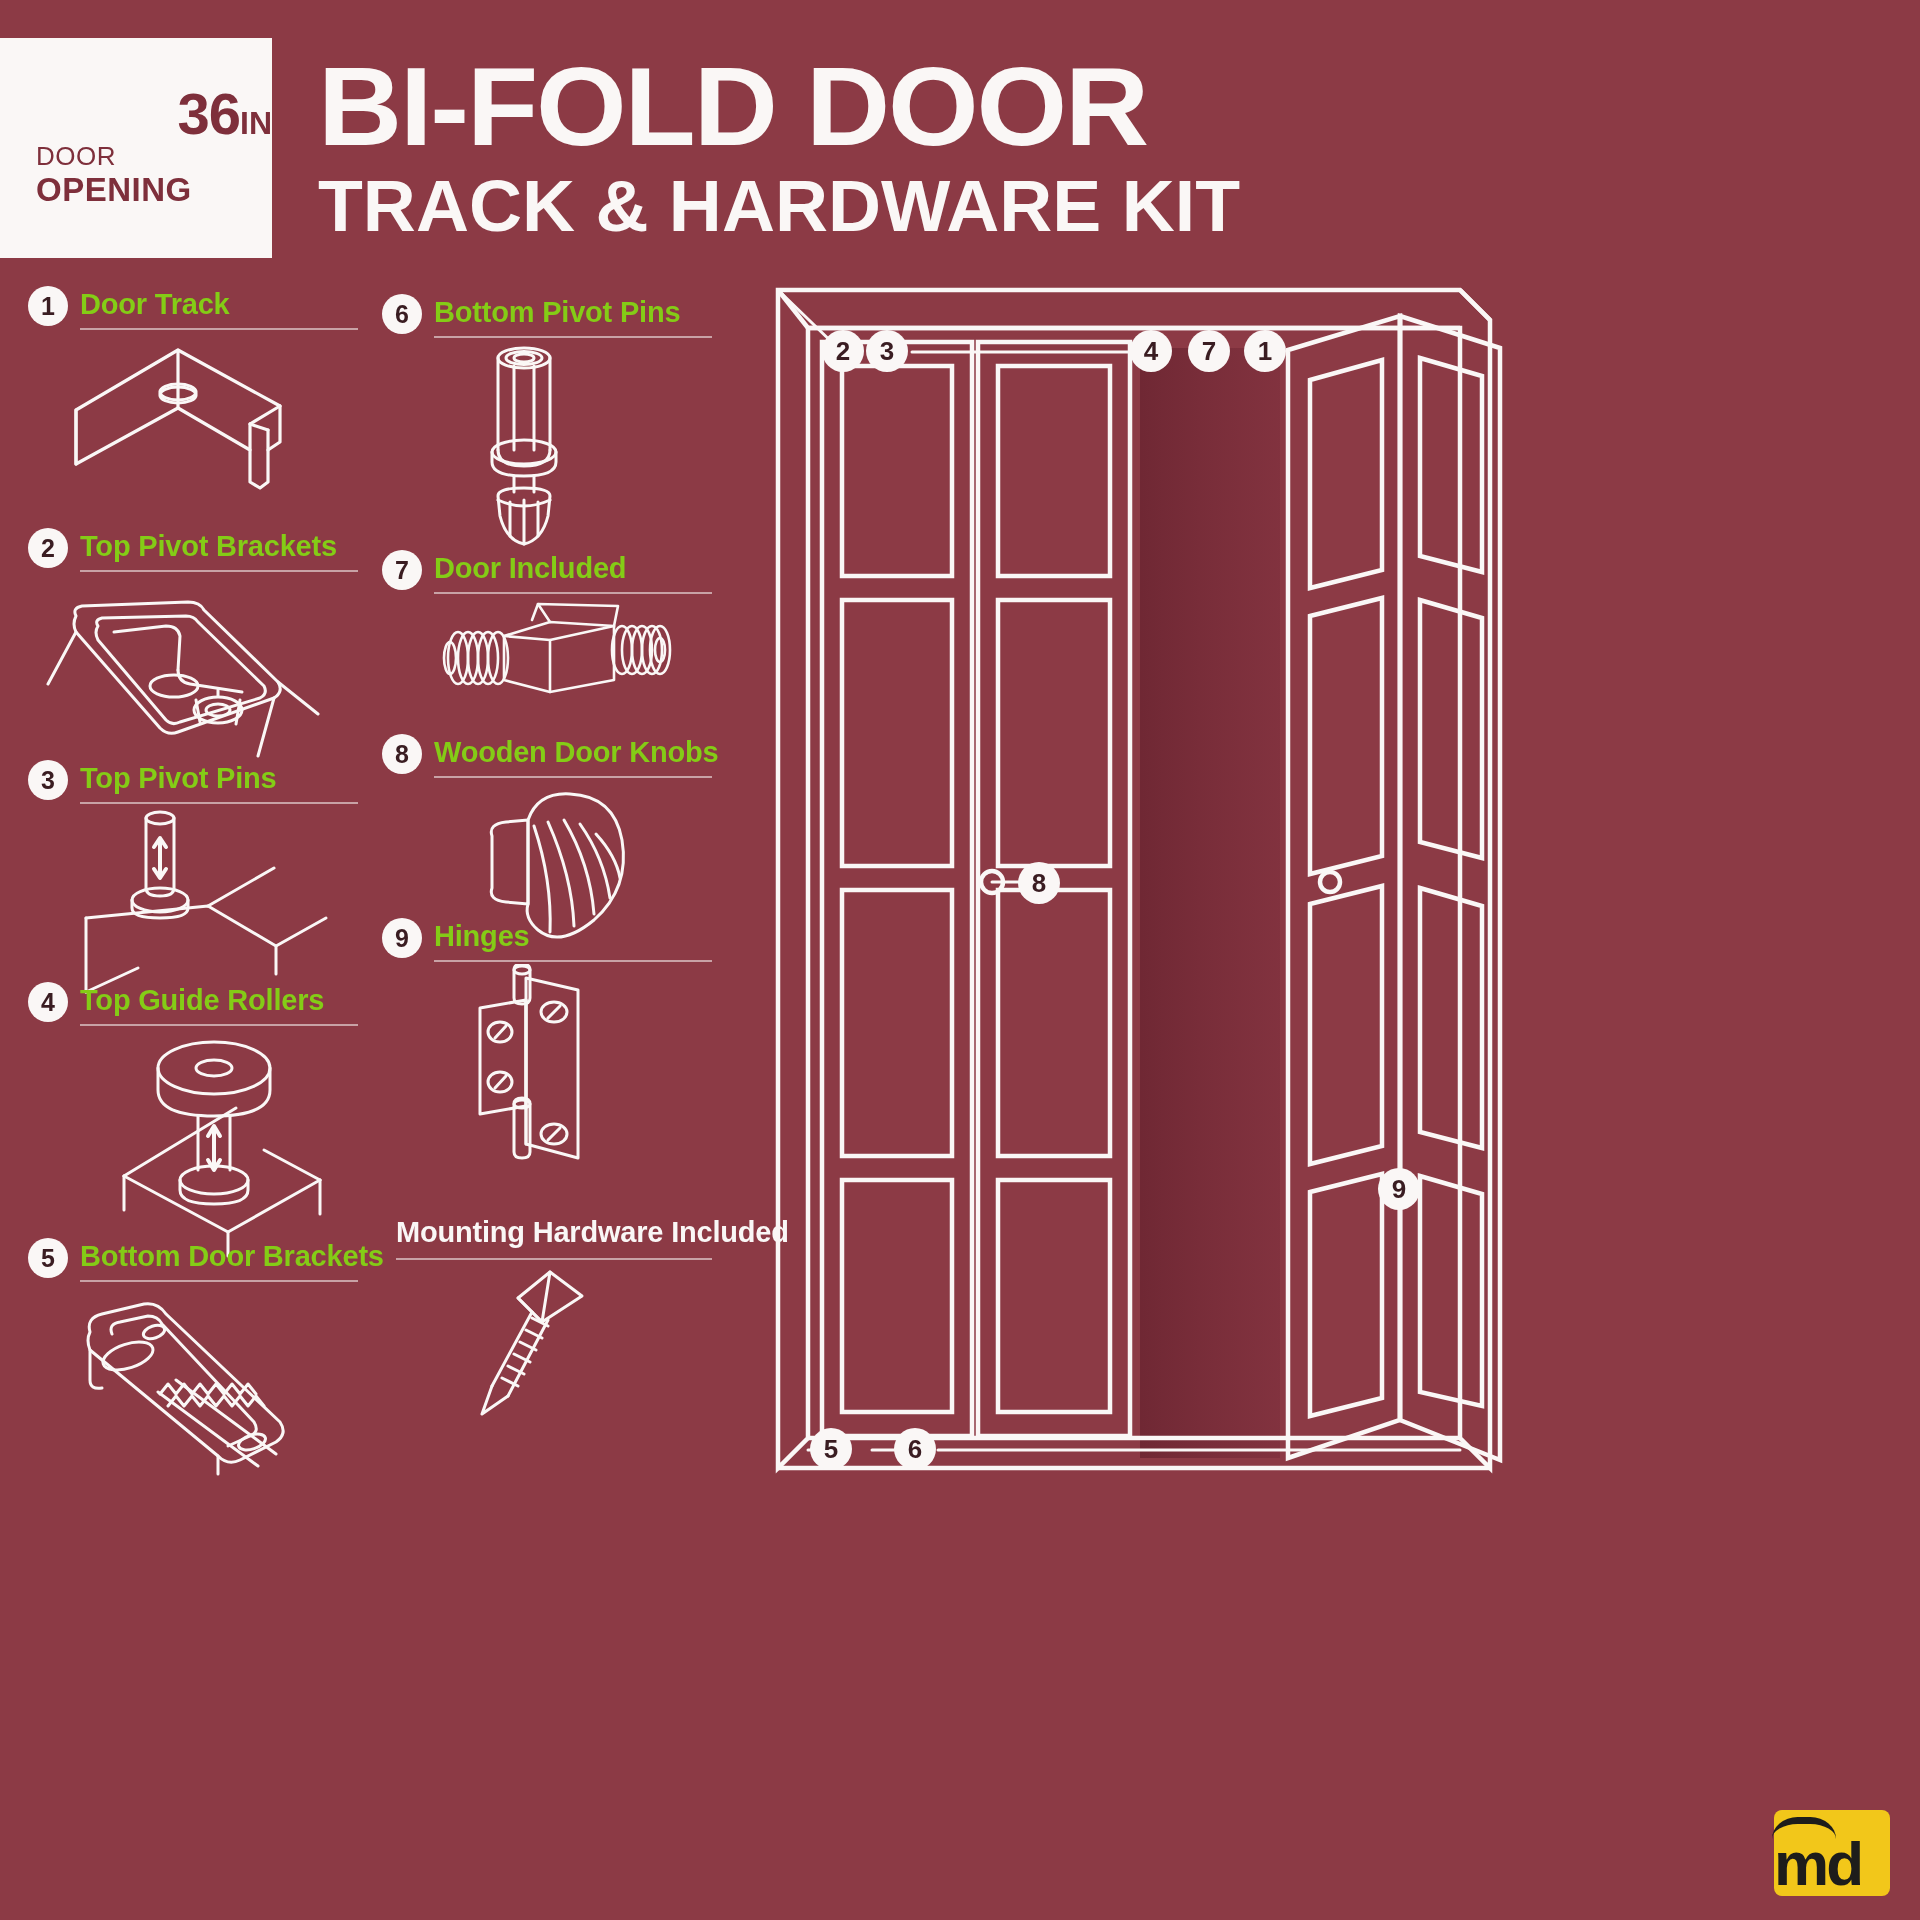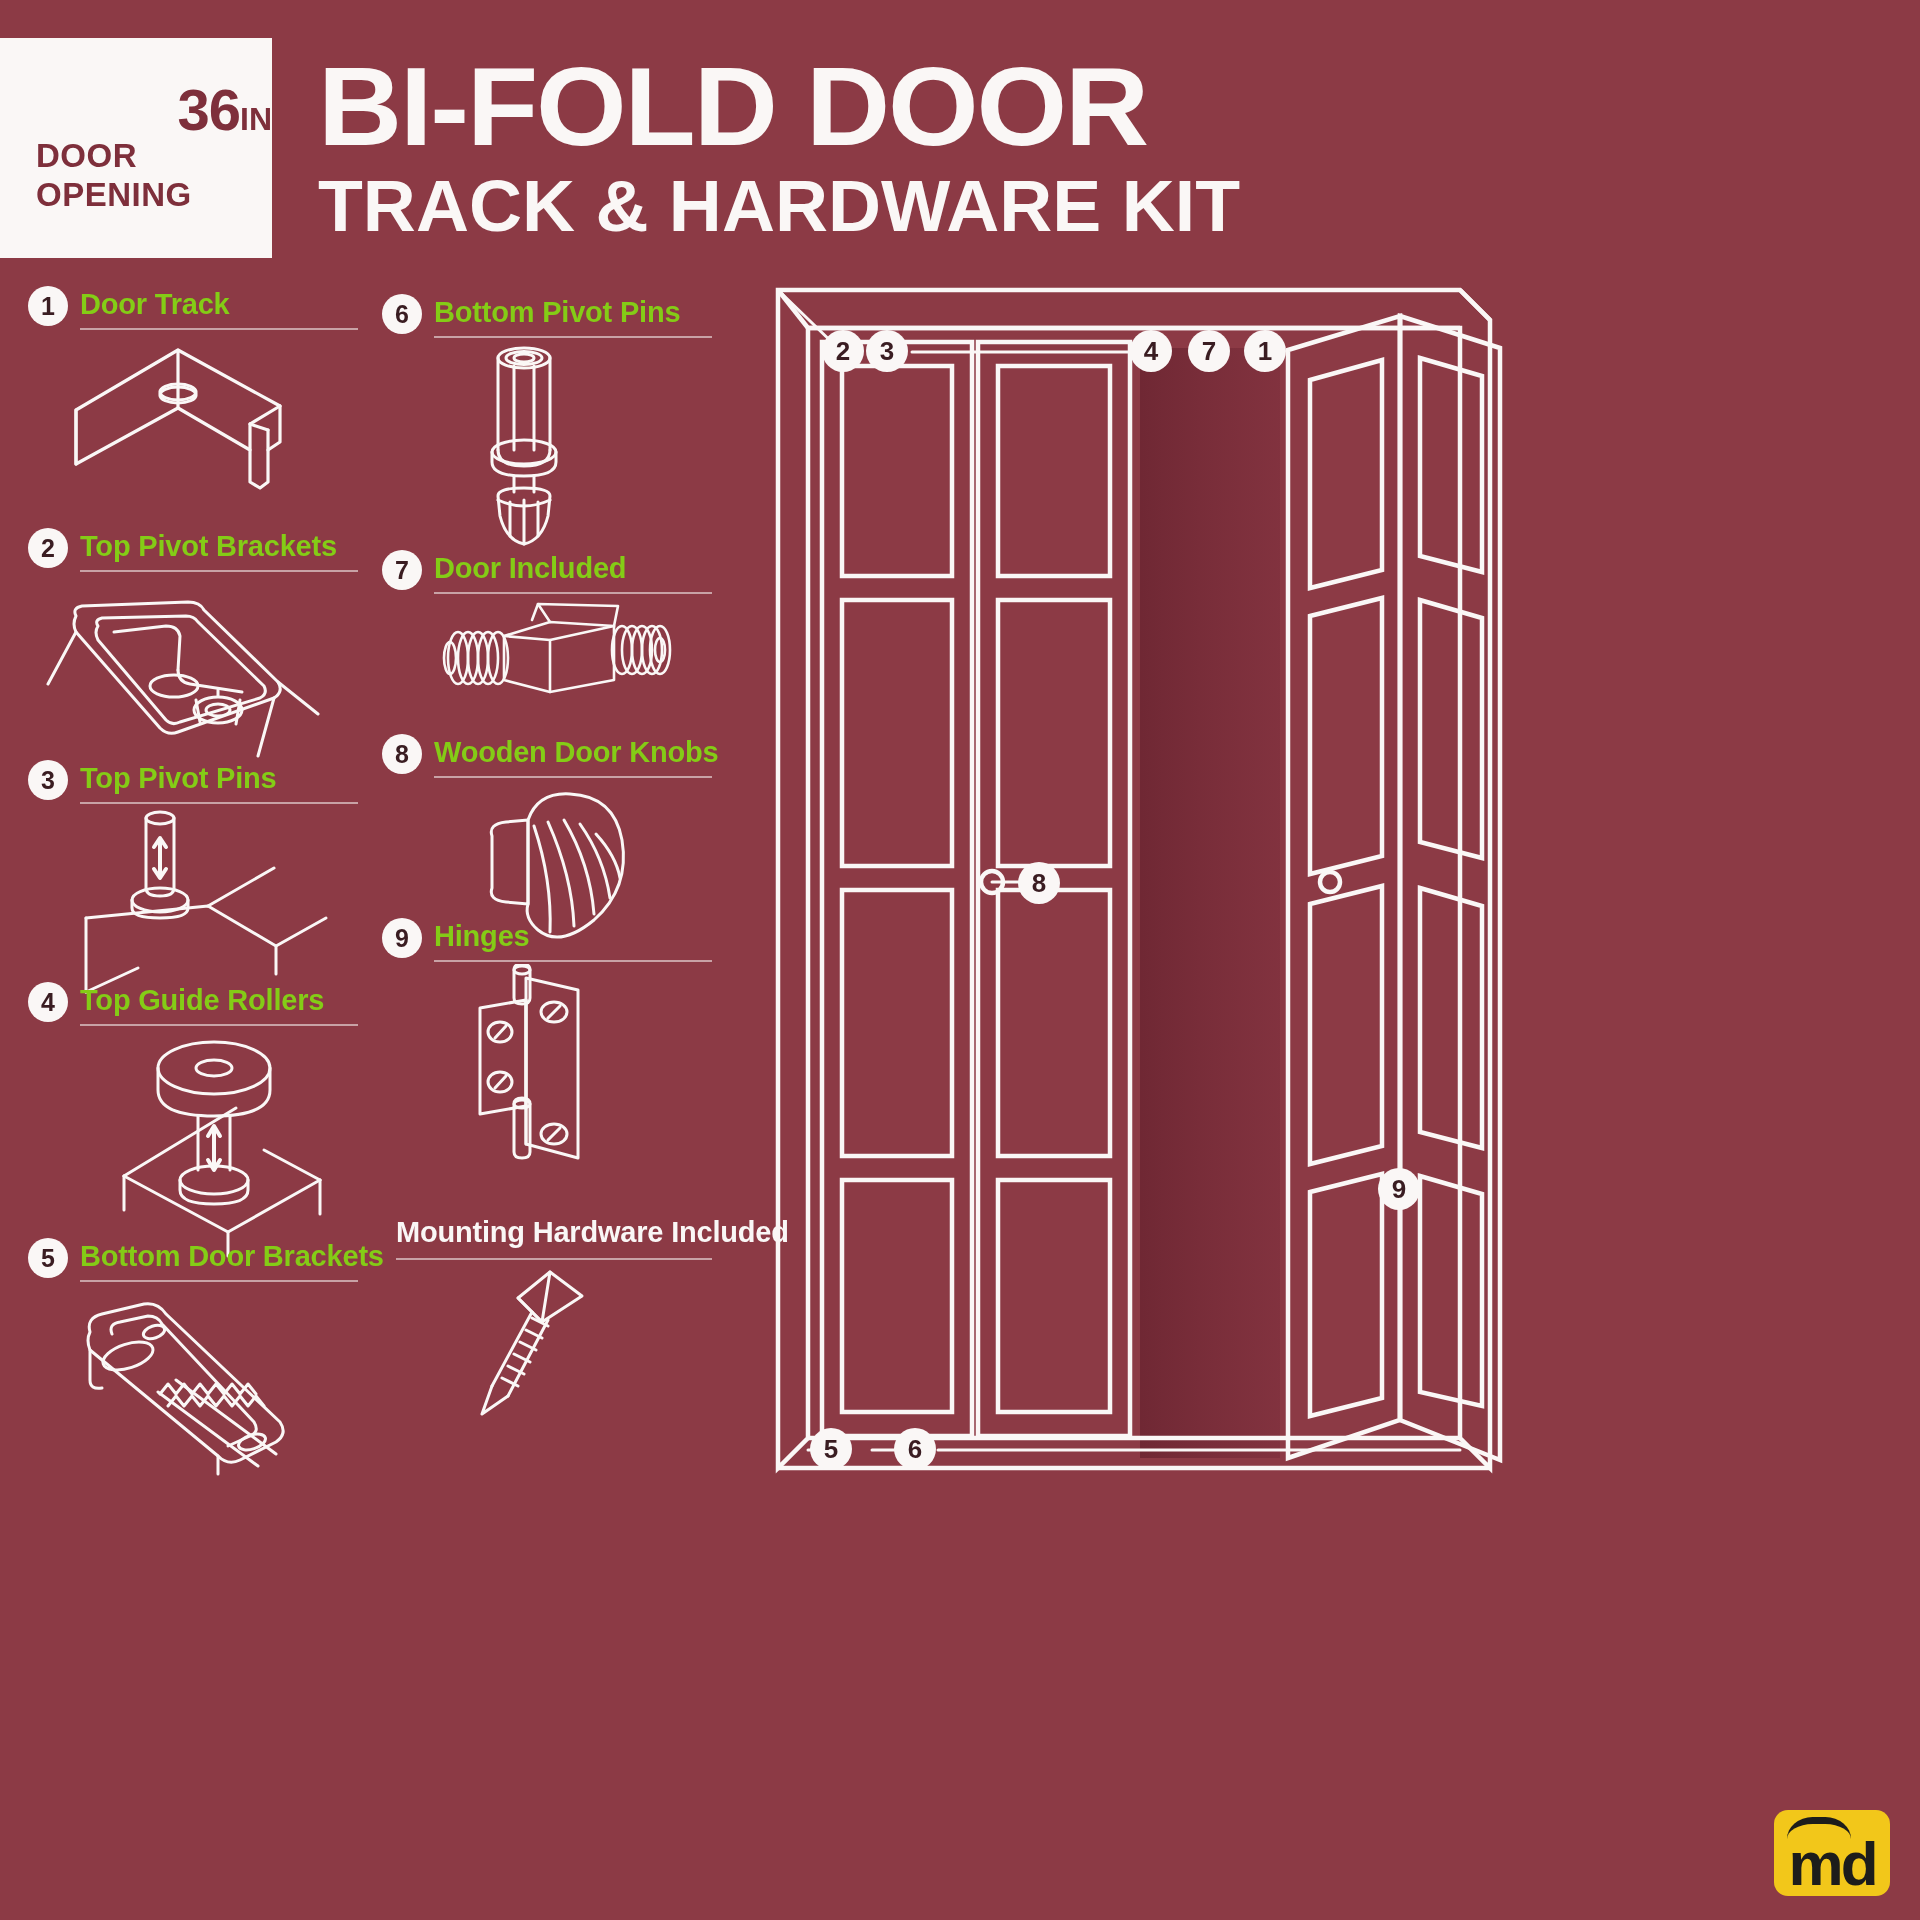--- a/index.html
+++ b/index.html
@@ -22,21 +22,21 @@
     display:flex; flex-direction:column; justify-content:center;
     padding-left:36px;
     color:#7e2f3b;
   }
   #size-badge .line1 {
     font-size:58px; font-weight:bold; letter-spacing:-1px; line-height:0.95;
     font-family:"Liberation Sans", sans-serif;
     text-align:right;
   }
   #size-badge .line1 .unit { font-size:32px; letter-spacing:0px; }
-  #size-badge .line2 { font-size:33px; font-weight:bold; line-height:1.18; letter-spacing:0.5px; }
+  #size-badge .line2 { font-size:26px; font-weight:normal; line-height:1.18; letter-spacing:0.5px; }
   #size-badge .line3 { font-size:33px; font-weight:bold; line-height:1.18; letter-spacing:0.5px; }
 
   #title-block { position:absolute; left:318px; top:55px; }
   #main-title {
     font-size:112px; font-weight:bold; line-height:0.92;
     letter-spacing:-2px; color:#faf7f6;
     transform:scaleX(1.04); transform-origin:left center;
   }
   #sub-title {
     font-size:72px; font-weight:bold; line-height:1.0;
@@ -90,22 +90,22 @@
     background:#faf7f6; color:#3a1d22;
     font-size:26px; font-weight:bold;
     display:flex; align-items:center; justify-content:center;
     line-height:1; z-index:5;
   }
 
   
   #logo {
     position:absolute; right:30px; bottom:24px;
     width:116px; height:86px; background:#f2c71a;
-    display:flex; align-items:flex-end; justify-content:center;
-    border-radius:14px;
+    display:flex; align-items:flex-end; 
+    border-radius:8px;
   }
   #logo .mark {
     font-size:62px; font-weight:bold; color:#1d1d1b;
     font-family:"Liberation Sans", sans-serif;
     line-height:0.92; letter-spacing:-3px; padding-bottom:4px;
     position:relative;
   }
   #logo .roof {
     position:absolute; left:-2px; top:-18px; width:64px; height:22px;
     border-top:7px solid #1d1d1b;

